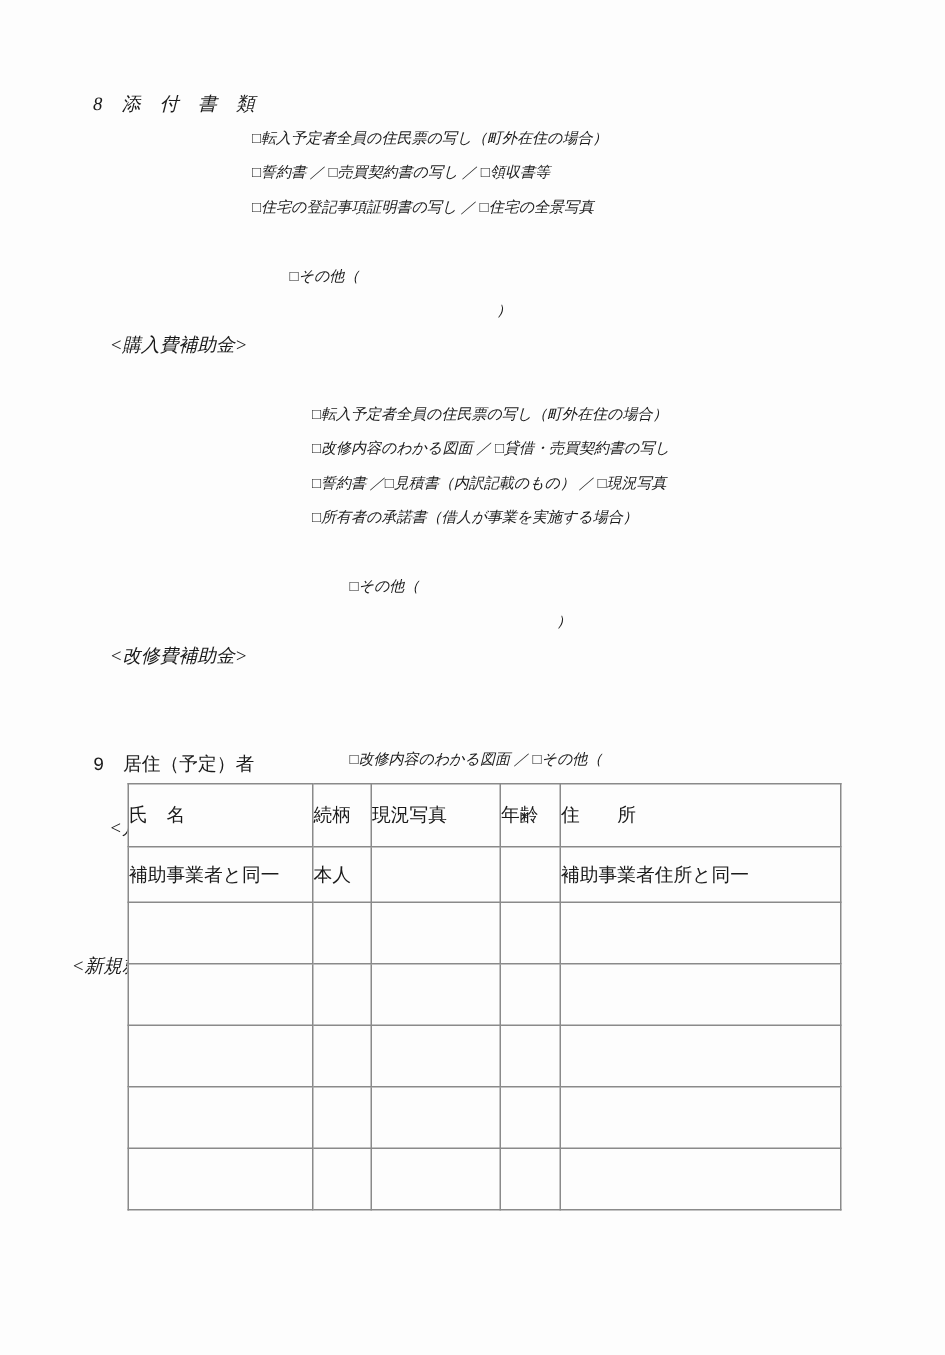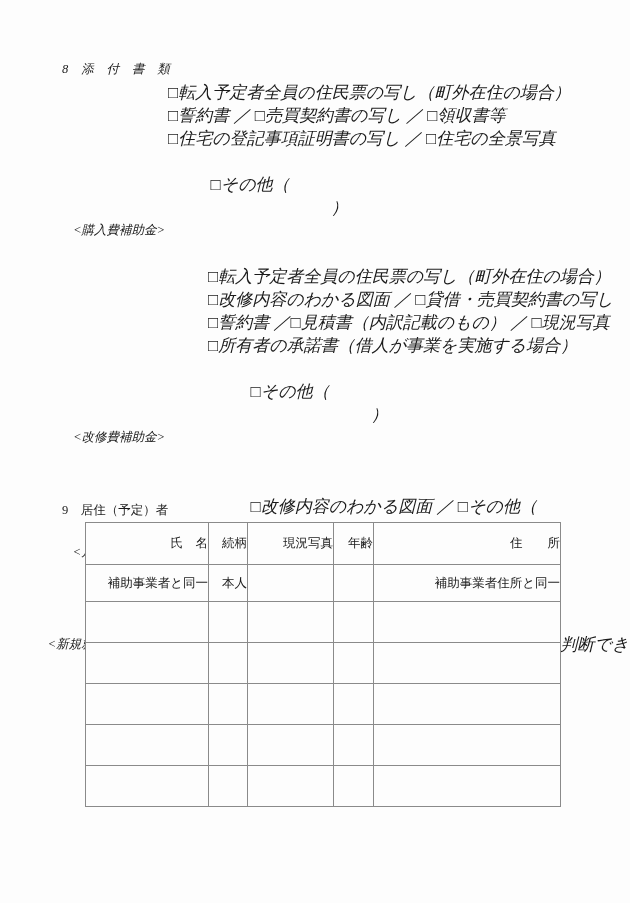--- a/index.html
+++ b/index.html
@@ -50,21 +50,21 @@
     text-align: right;
     font-size: 12.5px;
     line-height: 23px;
     white-space: pre;
   }
   .group-items {
     flex: 1 1 auto;
     padding-left: 3px;
   }
   .item-line {
-    font-size: 17px;
+    font-size: 10px;
     line-height: 23px;
     white-space: pre;
     position: relative;
   }
   .note-line {
     font-size: 12.5px;
     line-height: 23px;
     white-space: pre;
     padding-left: 3px;
   }
@@ -81,36 +81,37 @@
     left: 0;
     top: 500px;
     width: 630px;
   }
   .sec9-head {
     font-size: 12.5px;
     line-height: 20px;
     padding-left: 62px;
     white-space: pre;
     margin-bottom: 13px;
+    font-family: Liberation Mono, monospace;
   }
   table.residents {
     position: absolute;
     left: 85px;
     top: 22px;
     width: 475px;
     border-collapse: collapse;
     table-layout: fixed;
     background: #fdfdfd;
   }
   table.residents td,
   table.residents th {
     border: 1px solid #8a8a8a;
     font-weight: normal;
     font-size: 12.5px;
-    text-align: right;
+    text-align: left;
     vertical-align: middle;
     padding: 0;
     white-space: pre;
   }
   table.residents thead th { height: 41px; }
   table.residents tbody tr.filled td { height: 36px; }
   table.residents tbody tr.blank td { height: 40px; }
 
   col.c-name  { width: 123px; }
   col.c-rel   { width: 39px; }

